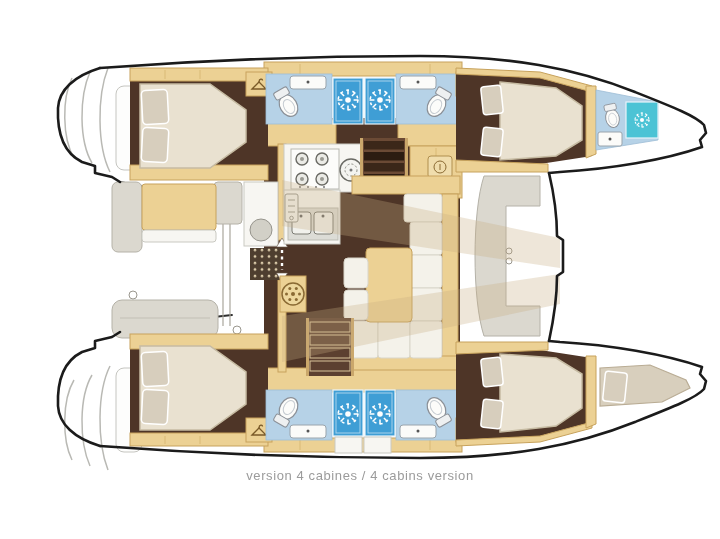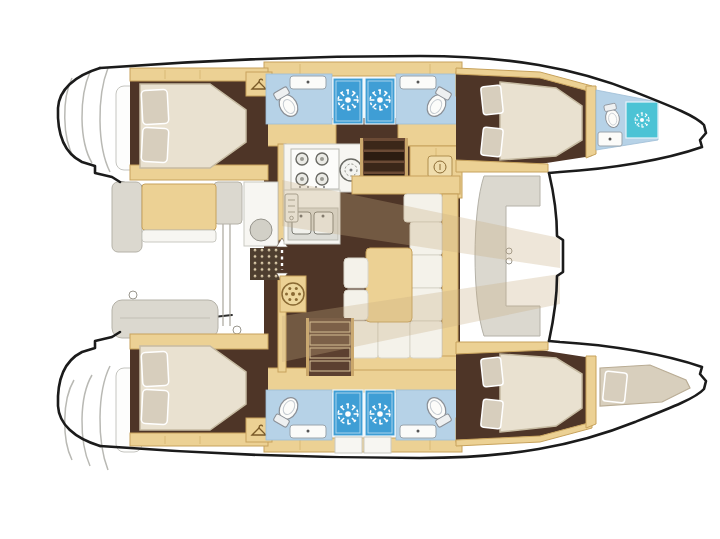--- a/index.html
+++ b/index.html
@@ -326,13 +326,14 @@
 
   <g>
     <path class="outline" d="M 100,68 C 74,76 59,90 58,108 C 57,133 64,153 82,162 L 95,166 L 95,173 L 112,177 L 120,182"></path>
     <path class="outline" d="M 100,68 C 220,59 320,56 420,56 C 510,56 575,68 635,92 C 673,107 696,116 704,125 L 706,133 L 700,140 L 702,147 C 665,160 610,169 560,172 L 549,173"></path>
     <path class="outline" d="M 549,173 C 554,194 557,214 557,236 L 563,240 L 563,272 L 557,276 C 557,297 554,318 549,341"></path>
     <path class="outline" d="M 100,446 C 74,438 59,424 58,406 C 57,381 64,361 82,352 L 95,348 L 95,341 L 112,337 L 120,332"></path>
     <path class="outline" d="M 100,446 C 220,455 320,458 420,458 C 510,458 575,446 635,422 C 673,407 696,398 704,389 L 706,381 L 700,374 L 702,367 C 665,354 610,345 560,342 L 549,341"></path>
   </g>
 </svg>
 
+<div id="caption">version 4 cabines / 4 cabins version</div>
 </div>
 
 </body></html>

